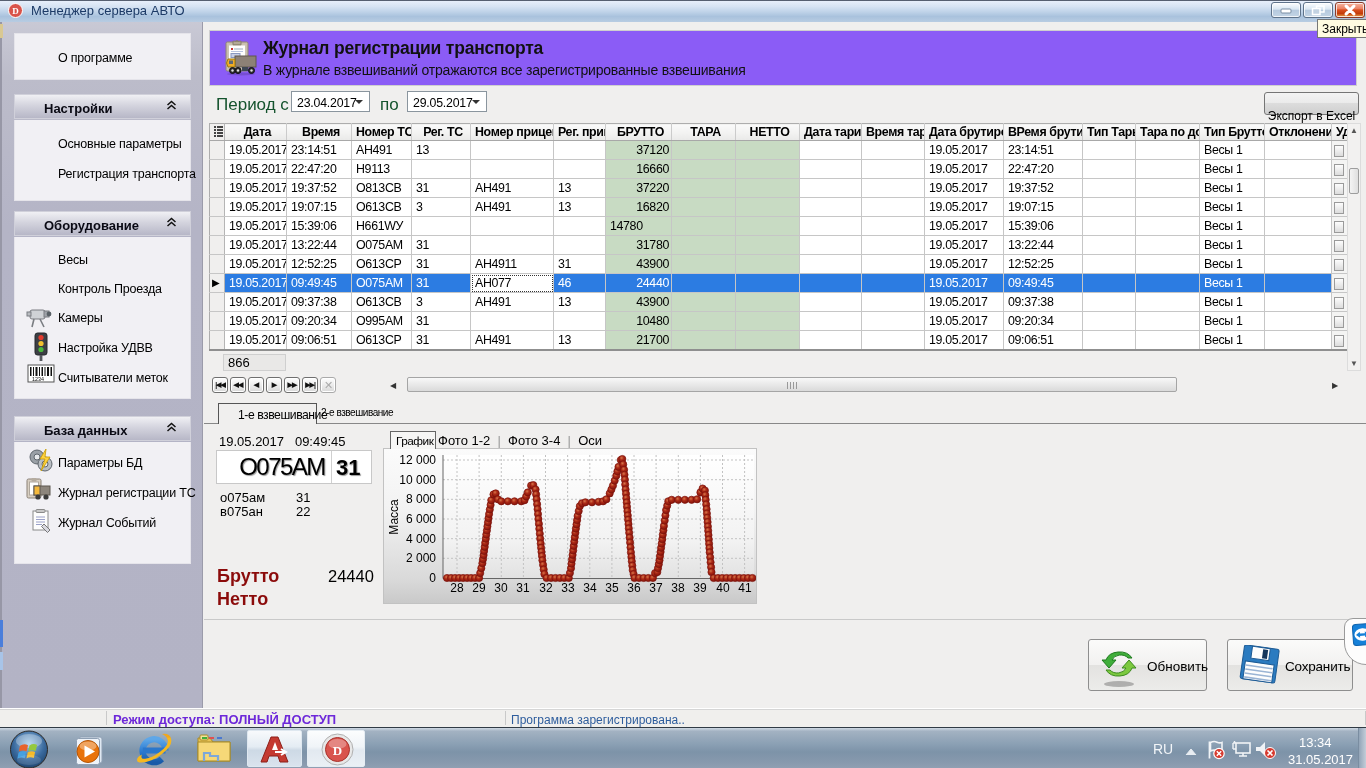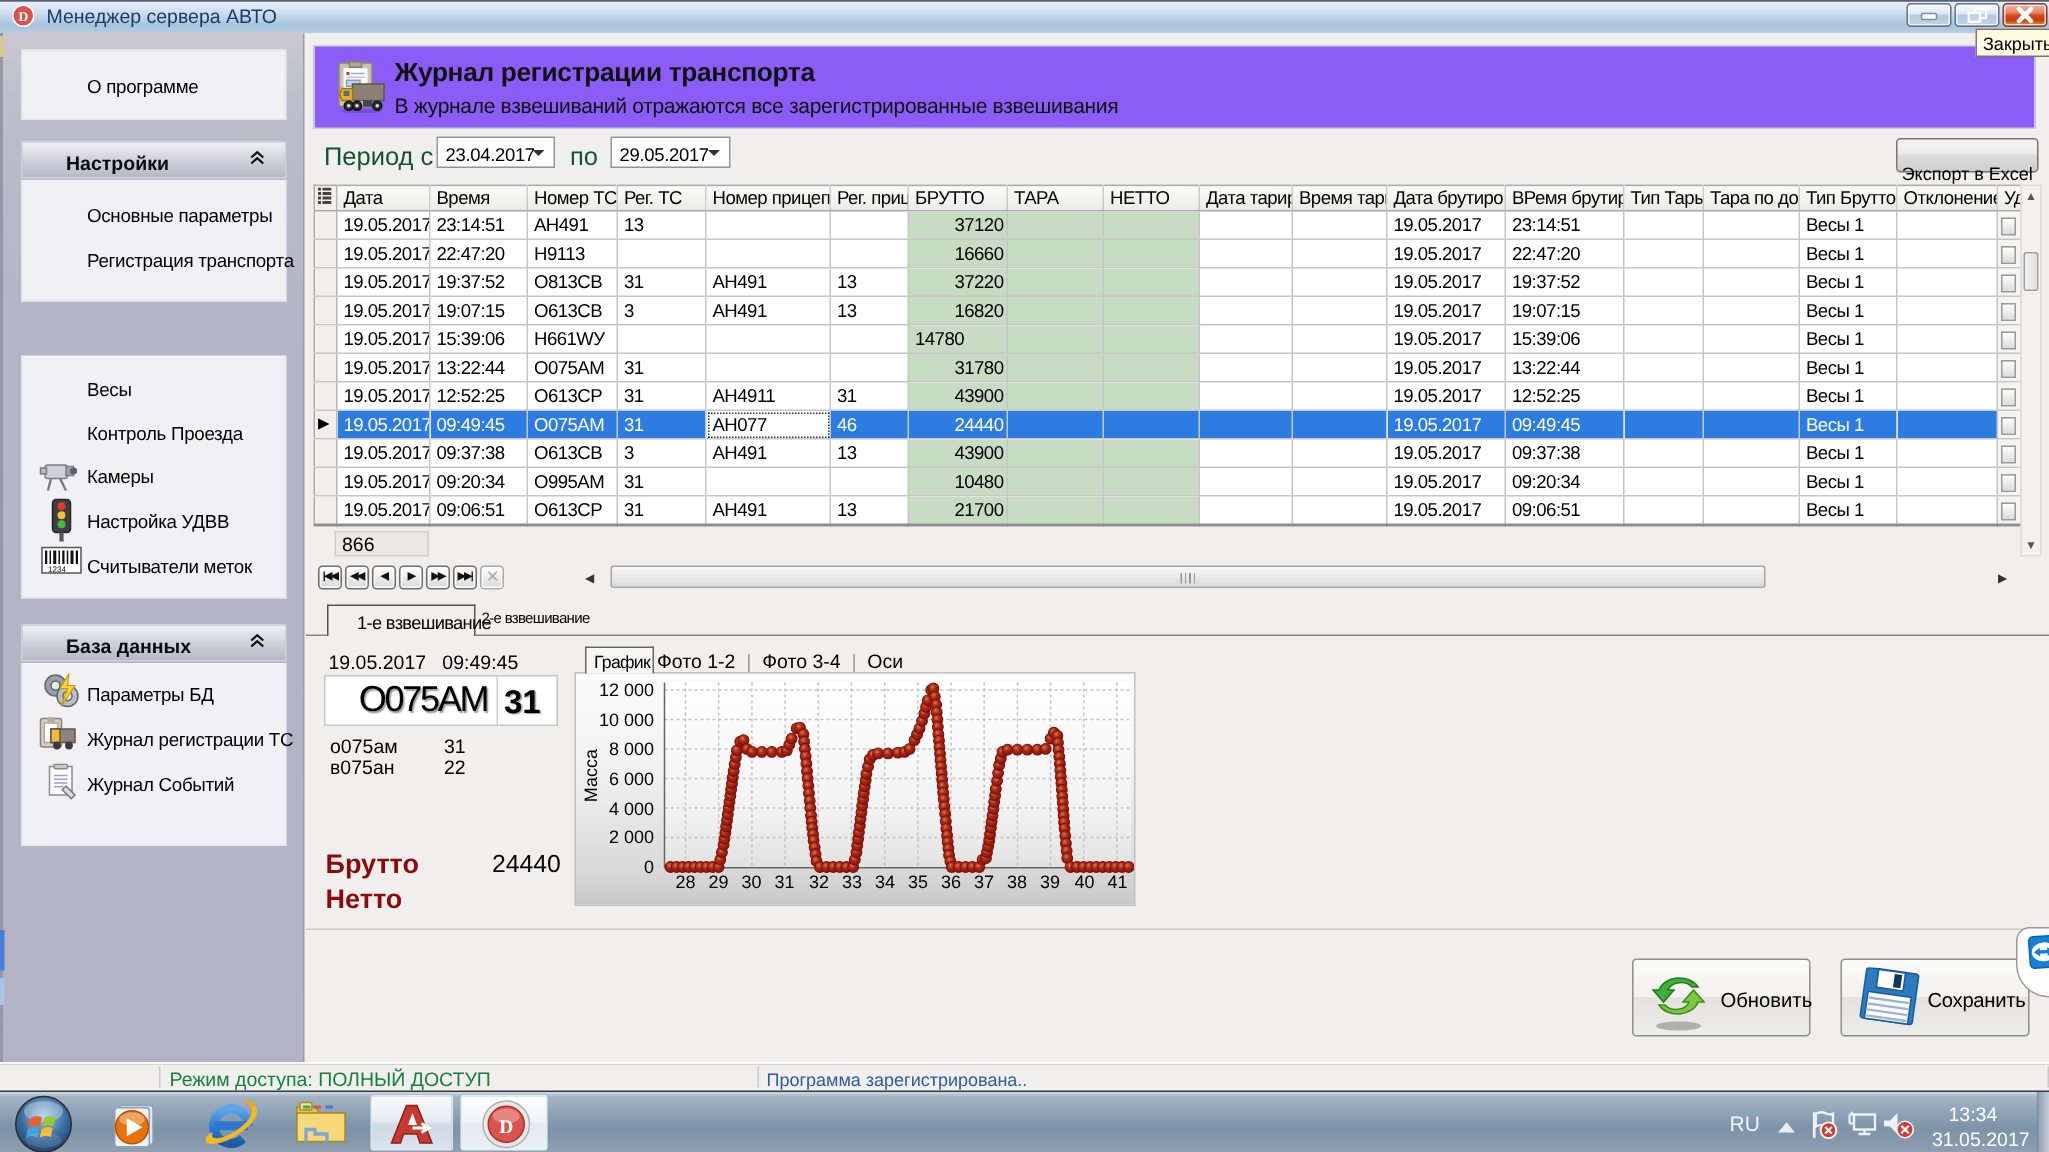--- a/index.html
+++ b/index.html
@@ -31,21 +31,21 @@
 #hdrbox .h2{position:absolute;left:53px;top:31px;font-size:14px;color:#111;letter-spacing:-.2px}
 
 .lbl17{font-size:17px;color:#14532d}
 .combo{position:absolute;height:21px;background:#fff;border:1px solid #8a959e;font-size:12.3px;letter-spacing:-.2px;padding:4px 0 0 5px;white-space:nowrap}
 .combo .da{position:absolute;right:6px;top:8px;width:0;height:0;border-left:4px solid transparent;border-right:4px solid transparent;border-top:4px solid #333}
 #btnExcel{position:absolute;left:1060px;top:70px;width:95px;height:23px;border:1px solid #757575;border-radius:3px;
  background:linear-gradient(180deg,#f3f3f3 0,#ebebeb 45%,#dcdcdc 50%,#cfcfcf 100%);font-size:12px;white-space:nowrap;text-align:center;padding-top:16px}
 
 #grid{position:absolute;left:5px;top:101px;width:1157px;height:152px}
 table.gr{border-collapse:collapse;table-layout:fixed;width:1138px;font-size:12.4px;letter-spacing:-.35px;background:#fff;border-left:1px solid #adadad;border-bottom:2px solid #8f8f8f;border-top:1px solid #adadad}
-table.gr th{background:linear-gradient(180deg,#fafafa 0,#f1f1f0 60%,#e9e9e8 100%);font-weight:normal;text-align:left;color:#000;
+table.gr th{background:linear-gradient(180deg,#fafafa 0,#f1f1f0 60%,#e9e9e8 100%);font-weight:bold;text-align:center;color:#000;
  border-right:1px solid #cbcbcb;border-bottom:1px solid #a8a8a8;height:17px;padding:0 0 0 4px;overflow:hidden;white-space:nowrap}
 table.gr td{border-right:1px solid #c6c6c6;border-bottom:1px solid #c6c6c6;height:18px;line-height:18px;padding:0 2px 0 4px;overflow:hidden;white-space:nowrap;color:#000}
 table.gr td.g{background:#c8dbc3}
 table.gr tr.sel td{background:#2c7ce2;color:#fff}
 table.gr tr.sel td.edit{background:#fff;color:#000;outline:1px dotted #333;outline-offset:-2px}
 table.gr td.mk,table.gr th.mk{padding:0 0 0 2px;background:#f0efee;border-right:1px solid #b5b5b5;color:#000;font-size:10px}
 table.gr tr.sel td.mk{background:#f0efee;color:#000}
 table.gr td.ud,table.gr tr.sel td.ud{background:#f4f4f3;padding:0 0 0 2px}
 .udb{display:inline-block;width:10px;height:12px;border:1px solid #9a9a9a;background:linear-gradient(180deg,#fdfdfd,#dcdcdc);vertical-align:middle}
 
@@ -85,21 +85,21 @@
  background:linear-gradient(180deg,#fbfbfa 0,#f2f1f0 49%,#e3e2e0 50%,#ececea 100%);font-size:14px;color:#000}
 #btnRef{left:884px;width:119px}
 #btnSave{left:1023px;width:126px}
 .bigbtn .t{position:absolute;top:19px;font-size:14px}
 
 #tvflap{position:absolute;left:1140px;top:596px;width:40px;height:47px;background:#fdfdfd;border:1px solid #9a9a9a;border-radius:9px 0 0 22px;z-index:8}
 
 #statusbar{position:absolute;left:0;top:708px;width:1366px;height:19px;background:#f0efed;border-top:1px solid #fff;box-shadow:inset 0 1px 0 #d5d5d5}
 #statusbar .sec{position:absolute;top:2px;bottom:2px;border-right:1px solid #c9c9c9}
 #st1{left:0;width:107px}#st2{left:107px;width:399px}#st3{left:506px;width:860px;border-right:0}
-#statusbar .green{position:absolute;left:6px;top:1px;font-size:13px;font-weight:normal;color:#15803d;white-space:nowrap}
+#statusbar .green{position:absolute;left:6px;top:1px;font-size:13px;font-weight:bold;color:#6d28d9;white-space:nowrap}
 #statusbar .blue{position:absolute;left:5px;top:2px;font-size:12px;color:#2e5d9d;white-space:nowrap}
 
 #taskbar{position:absolute;left:0;top:727px;width:1366px;height:41px;border-top:1px solid #303a44;
  background:linear-gradient(180deg,#cfd9e4 0,#a3b2c2 8%,#8ba0b4 40%,#7d93a8 60%,#8799ad 85%,#909fb2 100%)}
 .tbtn{position:absolute;top:2px;height:37px;border:1px solid #9fb0c0;border-radius:2px;background:linear-gradient(180deg,rgba(255,255,255,.55),rgba(255,255,255,.15) 50%,rgba(210,222,235,.4))}
 .tray{position:absolute;color:#fff;font-size:13px}
 </style></head><body>
 <div id="screen">
 <div class="abs" style="left:0;top:22px;width:2px;height:686px;background:#9797a6;z-index:3"></div>
     <div class="abs" style="left:0;top:24px;width:3px;height:14px;background:#d9c892;z-index:4"></div>
@@ -127,20 +127,23 @@
 
 <div id="sidebar">
  <div class="sbox" style="top:11px;height:47px;border-top:1px solid #e5e4ea"></div>
  <div class="sitem" style="top:29px;left:58px">О программе</div>
  <div class="sgh" style="top:72px">Настройки<span class="chev"><svg width="11" height="11" viewBox="0 0 11 11">
             <path d="M1.5 5 L5.5 1.5 L9.5 5 M1.5 9 L5.5 5.5 L9.5 9" fill="none" stroke="#111" stroke-width="1.5"></path>
           </svg></span></div>
  <div class="sbox" style="top:98px;height:81px"></div>
  <div class="sitem" style="top:115px">Основные параметры</div>
  <div class="sitem" style="top:145px">Регистрация транспорта</div>
+ <div class="sgh" style="top:189px">Оборудование<span class="chev"><svg width="11" height="11" viewBox="0 0 11 11">
+            <path d="M1.5 5 L5.5 1.5 L9.5 5 M1.5 9 L5.5 5.5 L9.5 9" fill="none" stroke="#111" stroke-width="1.5"></path>
+          </svg></span></div>
  <div class="sbox" style="top:215px;height:162px"></div>
  <div class="sitem" style="top:231px">Весы</div>
  <div class="sitem" style="top:260px">Контроль Проезда</div>
  <div class="sitem" style="top:289px">Камеры</div>
  <div class="sitem" style="top:319px">Настройка УДВВ</div>
  <div class="sitem" style="top:349px">Считыватели меток</div>
  <div class="sgh" style="top:394px">База данных<span class="chev"><svg width="11" height="11" viewBox="0 0 11 11">
             <path d="M1.5 5 L5.5 1.5 L9.5 5 M1.5 9 L5.5 5.5 L9.5 9" fill="none" stroke="#111" stroke-width="1.5"></path>
           </svg></span></div>
  <div class="sbox" style="top:420px;height:122px"></div>

